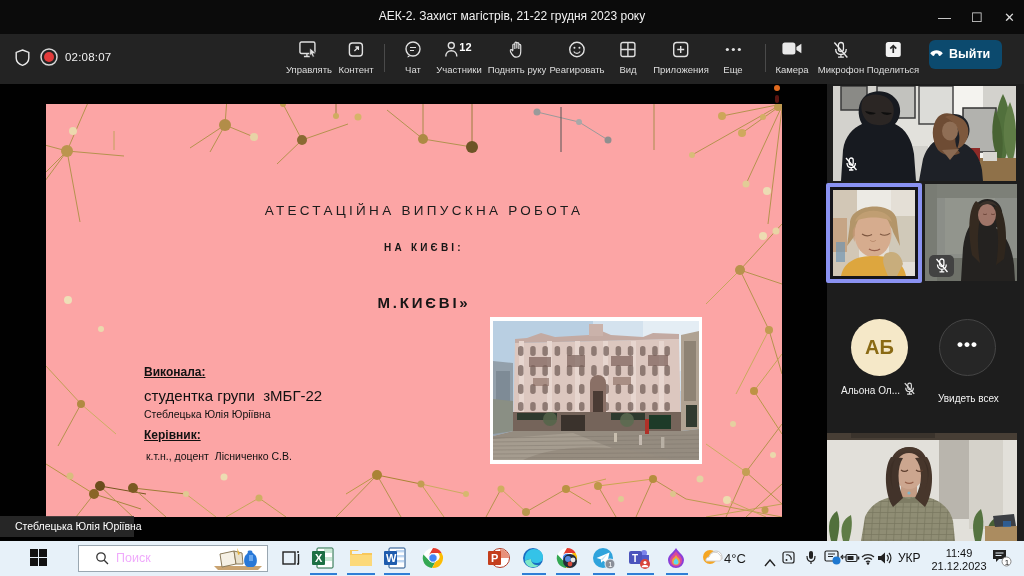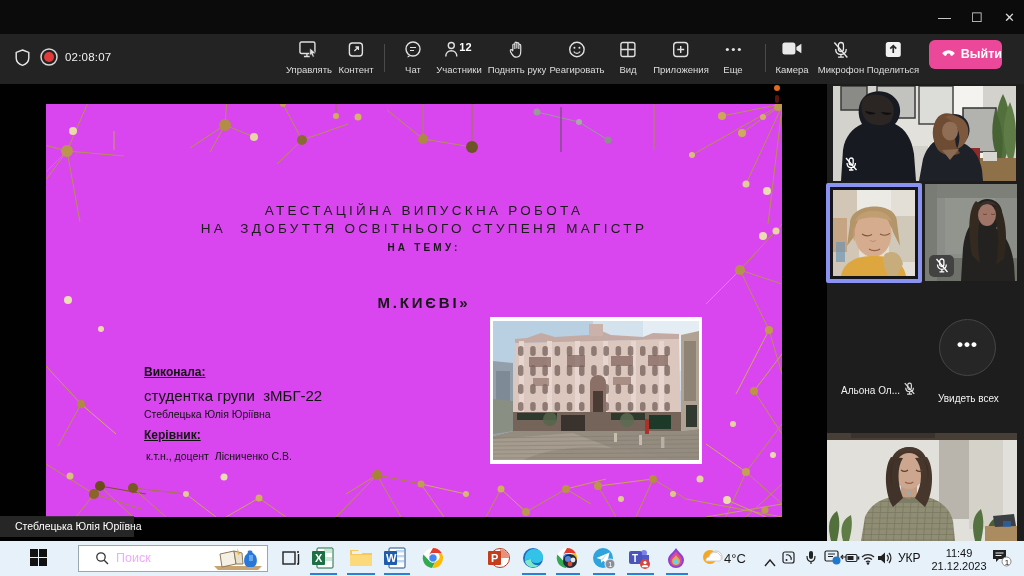--- a/index.html
+++ b/index.html
@@ -9,36 +9,37 @@
 #titlebar{left:0;top:0;width:1024px;height:34px;background:#0b0b0b;color:#fff}
 #titletext{left:0;top:9px;width:1024px;text-align:center;font-size:12px;color:#f2f2f2}
 .wbtn{top:10px;color:#ddd;font-size:13px}
 
 #toolbar{left:0;top:34px;width:1024px;height:50px;background:#232323}
 .tbtn{text-align:center;color:#dedede;font-size:9.5px;transform:translateX(-50%);white-space:nowrap;height:34px;display:flex;flex-direction:column;align-items:center;justify-content:space-between}
 .tbtn svg{display:block;margin:0 auto}
 .sep{width:1px;height:28px;background:#4a4a4a;top:44px}
 
 #main{left:0;top:84px;width:827px;height:457px;background:#010101}
-#slide{left:46px;top:104px;width:736px;height:413px;background:#d946ef;overflow:hidden}
+#slide{left:46px;top:104px;width:736px;height:413px;background:#fca5a5;overflow:hidden}
 .sl{color:#1c1c1c;white-space:nowrap;text-align:center;width:736px;left:10px}
 .slb{font-weight:bold;color:#161616}
 #namelabel{left:0px;top:516px;width:134px;height:21px;background:rgba(45,45,45,.85);color:#fff;font-size:10.5px;line-height:21px;padding-left:15px;white-space:nowrap}
 
 #sidebar{left:827px;top:84px;width:197px;height:457px;background:#1d1d1d}
 .vid{overflow:hidden;background:#111}
 
 #taskbar{left:0;top:541px;width:1024px;height:35px;background:#e7f1f9}
 .ul{top:573px;height:2px;background:#2f7fd6}
 </style></head>
 <body>
 <div id="stage">
 
 
 <div class="abs" id="titlebar"></div>
+<div class="abs" id="titletext">АЕК-2. Захист магістрів, 21-22 грудня 2023 року</div>
 <div class="abs wbtn" style="left:938px">—</div>
 <div class="abs wbtn" style="left:971px">☐</div>
 <div class="abs wbtn" style="left:1004px">✕</div>
 
 
 <div class="abs" id="toolbar"></div>
 <svg class="abs" style="left:15px;top:49px" width="15" height="17" viewBox="0 0 15 17">
       <path d="M7.5 1 L13.8 3.4 V9 C13.8 12.8 11 15.2 7.5 16.3 C4 15.2 1.2 12.8 1.2 9 V3.4 Z" fill="none" stroke="#e8e8e8" stroke-width="1.4"></path>
     </svg>
 <svg class="abs" style="left:40px;top:48px" width="18" height="18" viewBox="0 0 18 18">
@@ -122,21 +123,21 @@
         <path d="M3.8 8 c0 3.5 2.2 5.5 5.3 5.5 s5.3-2 5.3-5.5 M9.1 13.5 V16.2 M6.2 16.2 h5.8" fill="none" stroke="#e8e8e8" stroke-width="1.3"></path>
         <path d="M2.5 1.5 L15.5 16.5" stroke="#e8e8e8" stroke-width="1.4"></path>
       </svg>
 Микрофон</div>
 <div class="abs tbtn" style="left:893px;top:41px">
 <svg width="17" height="17" viewBox="0 0 17 17">
         <rect x="1" y="1" width="15" height="15" rx="2.5" fill="#f2f2f2"></rect>
         <path d="M8.5 12 V5 M5.5 7.6 L8.5 4.6 11.5 7.6" stroke="#2a2a2a" stroke-width="1.7" fill="none"></path>
       </svg>
 Поделиться</div>
-<div class="abs" style="left:929px;top:40px;width:73px;height:29px;background:#ec4899;border-radius:6px;color:#fff;font-size:12.5px;font-weight:bold;text-align:right;line-height:29px">
+<div class="abs" style="left:929px;top:40px;width:73px;height:29px;background:#0c4a6e;border-radius:6px;color:#fff;font-size:12.5px;font-weight:bold;text-align:left;line-height:29px">
 <svg style="vertical-align:-2px;margin-right:5px" width="15" height="12" viewBox="0 0 15 12">
         <path d="M1.2 5.2 C4.8 1.4 10.2 1.4 13.8 5.2 L11.6 7.6 C10.9 8.3 10 8 9.6 7.2 L9 5.9 C8 5.5 7 5.5 6 5.9 L5.4 7.2 C5 8 4.1 8.3 3.4 7.6 Z" fill="#fff"></path>
       </svg>Выйти</div>
 
 
 <div class="abs" id="main"></div>
 <div class="abs" id="slide">
   <svg class="abs" style="left:0;top:0" width="736" height="413" viewBox="0 0 736 413" id="pattern">
         <line x1="21" y1="47" x2="44" y2="-6" stroke="#b5924e" stroke-width="1"></line>
         <line x1="21" y1="47" x2="-20" y2="36" stroke="#b5924e" stroke-width="1"></line>
@@ -256,22 +257,21 @@
         <circle cx="520" cy="385" r="4" fill="#ba9343"></circle>
         <circle cx="552" cy="382" r="4" fill="#bd9748"></circle>
         <circle cx="607" cy="375" r="4" fill="#b58e3e"></circle>
         <circle cx="627" cy="390" r="3" fill="#ddc48c"></circle>
         <circle cx="654" cy="375" r="3.5" fill="#e4d2a2"></circle>
         <circle cx="681" cy="396" r="4" fill="#ecdcae"></circle>
         <circle cx="575" cy="395" r="3" fill="#e0ca94"></circle>
         <circle cx="719" cy="406" r="3.5" fill="#c09b50"></circle>
       </svg>
   <div class="abs sl" style="top:99px;font-size:13.5px;letter-spacing:3.3px">АТЕСТАЦІЙНА ВИПУСКНА РОБОТА</div>
-  <div class="abs sl" style="top:117px;font-size:13.5px;letter-spacing:3.3px">НА&nbsp; ЗДОБУТТЯ ОСВІТНЬОГО СТУПЕНЯ МАГІСТР</div>
-  <div class="abs sl slb" style="top:138px;font-size:10px;letter-spacing:3.2px">НА ТЕМУ:</div>
+  <div class="abs sl slb" style="top:138px;font-size:10px;letter-spacing:3.2px">НА КИЄВІ:</div>
   <div class="abs sl slb" style="top:190px;font-size:15px;letter-spacing:2.8px">М.КИЄВІ»</div>
   <div class="abs" style="left:98px;top:261px;font-size:12px;font-weight:bold;color:#111;text-decoration:underline">Виконала:</div>
   <div class="abs" style="left:98px;top:283px;font-size:15px;color:#111">студентка групи&nbsp; зМБГ-22</div>
   <div class="abs" style="left:98px;top:304px;font-size:10.5px;color:#111">Стеблецька Юлія Юріївна</div>
   <div class="abs" style="left:98px;top:324px;font-size:12px;font-weight:bold;color:#111;text-decoration:underline">Керівник:</div>
   <div class="abs" style="left:100px;top:346px;font-size:10.5px;color:#111">к.т.н., доцент&nbsp; Лісниченко С.В.</div>
   <svg class="abs" style="left:444px;top:213px" width="212" height="147" viewBox="0 0 212 147" id="photo">
         <rect x="0" y="0" width="212" height="147" fill="#ffffff"></rect>
         <g transform="translate(3,4)">
           <rect width="206" height="139" fill="#b9cfe2"></rect>
@@ -449,20 +449,21 @@
         <path d="M58 30 a3 2 0 0 0 4 0 M66 30 a3 2 0 0 0 4 0" stroke="#6b4438" stroke-width="0.9" fill="none"></path>
         <rect x="4" y="71" width="25" height="22" rx="5" fill="#424242"></rect>
         <g transform="translate(10.5,75)" stroke="#fff" fill="none" stroke-width="1.3">
           <rect x="4.2" y="0" width="4.2" height="7.5" rx="2.1"></rect>
           <path d="M2 5.5 c0 3 2.2 4.8 4.4 4.8 s4.4-1.8 4.4-4.8 M6.4 10.3 v2.5 M4 12.8 h4.8"></path>
           <path d="M1 0 L12 13"></path>
         </g>
       </svg>
 </div>
 
+<div class="abs" style="left:851px;top:319px;width:57px;height:57px;border-radius:50%;background:#f5e8c8;text-align:center;line-height:57px;font-size:20px;font-weight:bold;color:#8a6a14">АБ</div>
 <div class="abs" style="left:939px;top:319px;width:57px;height:57px;border-radius:50%;background:#262626;border:1px solid #454545;text-align:center;line-height:50px;font-size:17px;font-weight:bold;color:#fff;letter-spacing:1px">•••</div>
 <div class="abs" style="left:841px;top:385px;width:60px;color:#f2f2f2;font-size:10px;white-space:nowrap">Альона Ол...</div>
 <svg class="abs" style="left:903px;top:382px" width="13" height="13" viewBox="0 0 18 18">
       <rect x="6.6" y="1.5" width="5" height="9" rx="2.5" fill="none" stroke="#ddd" stroke-width="1.6"></rect>
       <path d="M3.8 8 c0 3.5 2.2 5.5 5.3 5.5 s5.3-2 5.3-5.5 M9.1 13.5 V16.8 M5.7 16.8 h6.8" fill="none" stroke="#ddd" stroke-width="1.6"></path>
       <path d="M2.5 1.5 L15.5 16.5" stroke="#ddd" stroke-width="1.7"></path>
     </svg>
 <div class="abs" style="left:938px;top:393px;color:#f2f2f2;font-size:10px;white-space:nowrap">Увидеть всех</div>
 <div class="abs vid" style="left:827px;top:433px;width:190px;height:108px">
   <svg width="190" height="108" viewBox="0 0 190 108" id="vid4">

